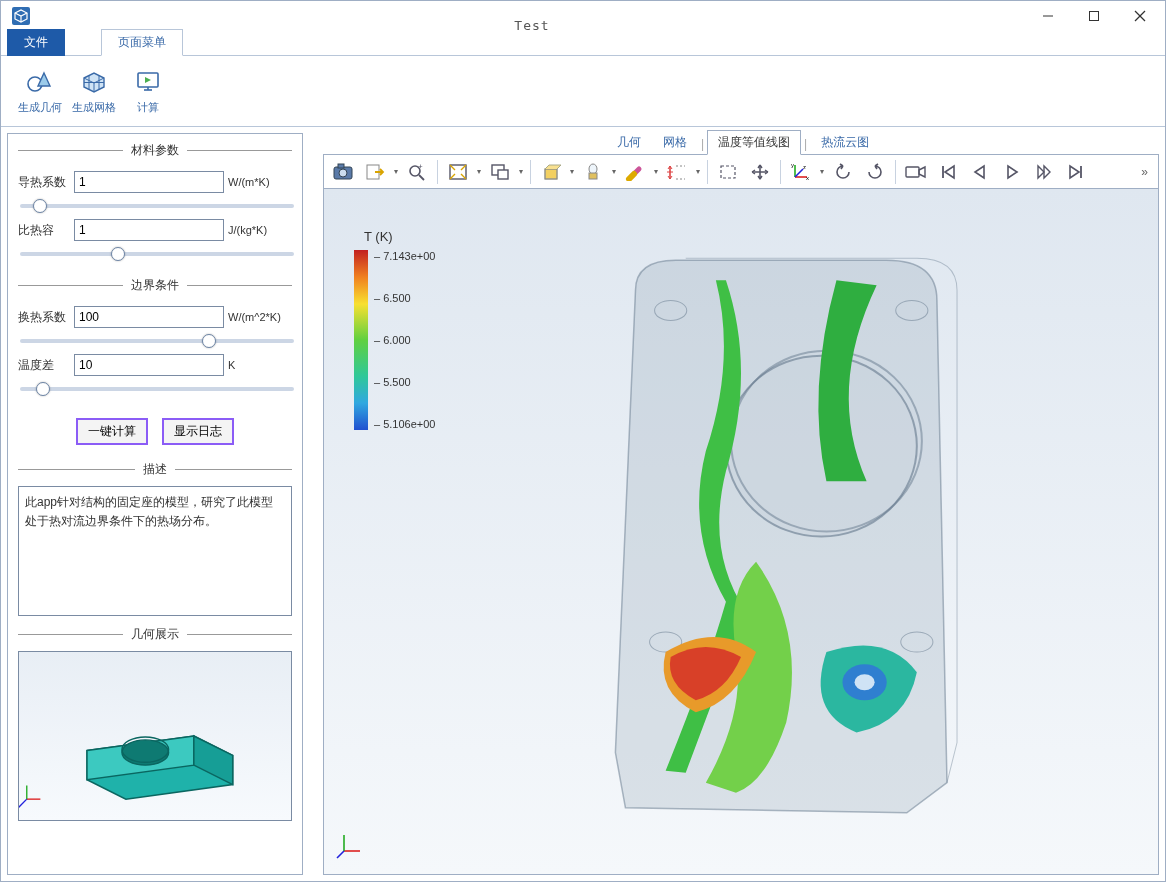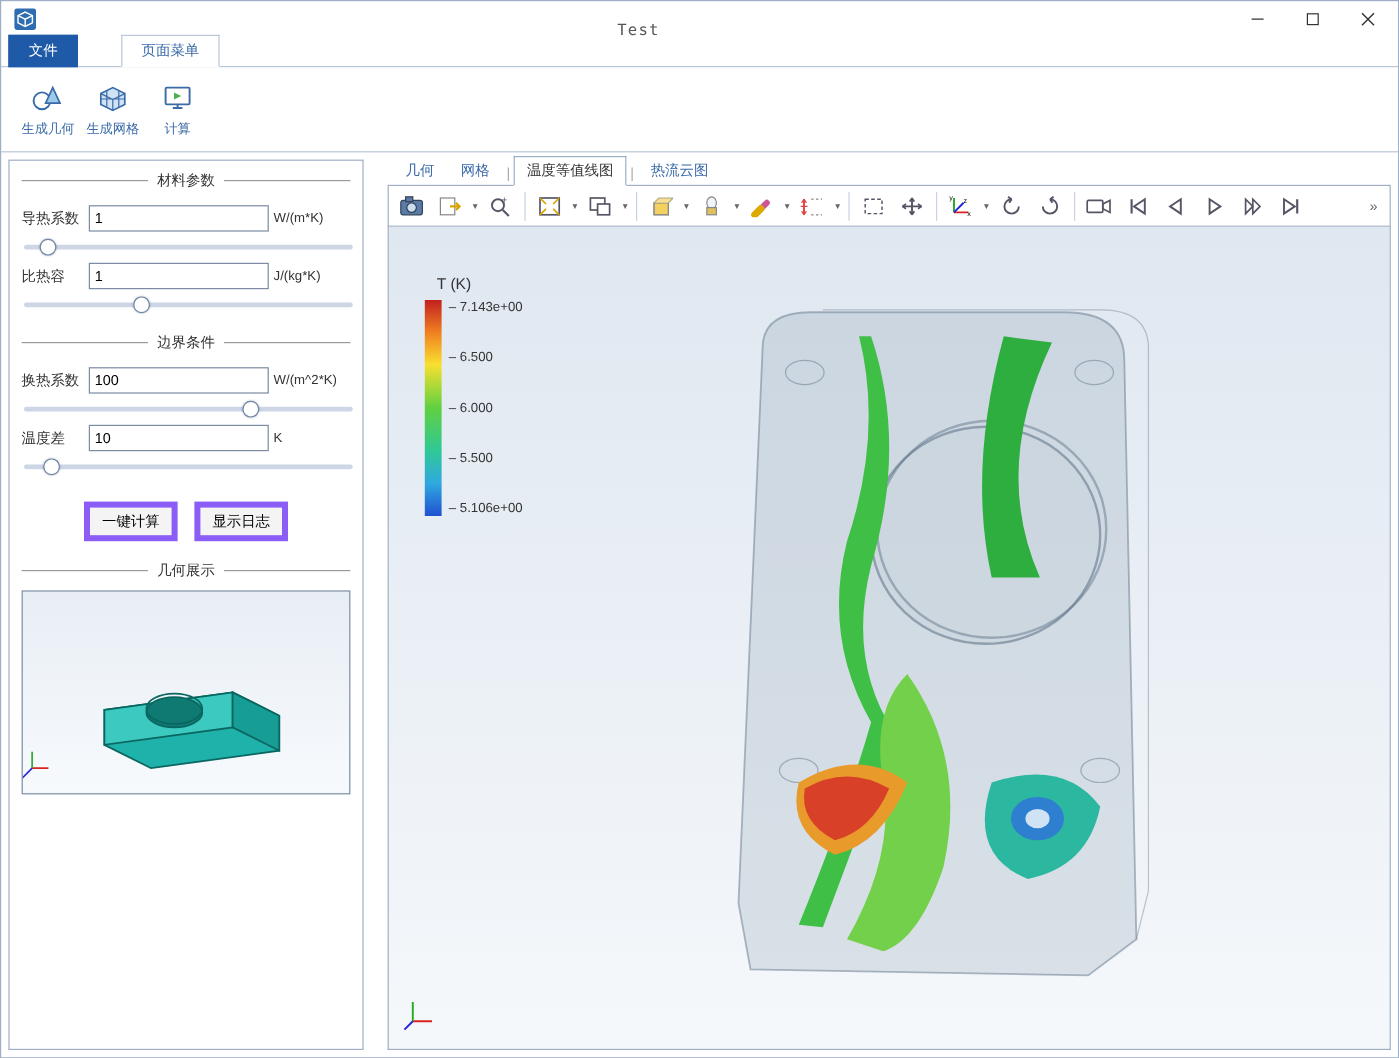--- a/index.html
+++ b/index.html
@@ -29,26 +29,26 @@
   fieldset { border:none; border-top:1px solid #999; margin:0; padding:8px 0 4px; }
   fieldset > legend { text-align:center; padding:0 8px; font-size:12px; color:#333; margin:0 auto;}
   .form-row { display:grid; grid-template-columns:52px 1fr 64px; align-items:center; gap:4px; margin:4px 0;}
   .form-row label { font-size:12px; }
   .form-row input[type=text] { height:22px; border:1px solid #7a8ba3; padding:0 4px; font-size:12px; width:100%;}
   .form-row .unit { font-size:11px; color:#333; }
   .slider { margin:0 0 8px;}
   input[type=range]{ width:100%; height:4px; -webkit-appearance:none; background:#ccd6e5; border-radius:2px; outline:none;}
   input[type=range]::-webkit-slider-thumb{ -webkit-appearance:none; width:14px; height:14px; border-radius:50%; background:#fff; border:1px solid #6d85a6; box-shadow:0 0 2px rgba(0,0,0,.3);}
   .btn-row { display:flex; justify-content:center; gap:14px; margin:6px 0 10px;}
-  .btn { background:#f4f4f4; border:5px solid #8b5cf6; padding:3px 10px; font-size:12px;}
+  .btn { background:#f4f4f4; border:2px solid #8b5cf6; padding:3px 10px; font-size:12px;}
   .desc-box { border:1px solid #7a8ba3; height:130px; padding:6px; font-size:12px; line-height:1.6; overflow:auto;}
   .geom-preview { border:1px solid #7a8ba3; height:170px; position:relative; background:linear-gradient(#e8eef5,#f7fafd);}
 
   .mainview { flex:1; display:flex; flex-direction:column; min-width:0;}
-  .view-tabs { height:22px; display:flex; align-items:flex-end; gap:0; border-bottom:1px solid #9faec4; padding-left:4px;}
+  .view-tabs { height:22px; display:flex; align-items:flex-end; gap:0; border-bottom:1px solid #9faec4; padding-left:4px;justify-content:center;}
   .view-tab { padding:3px 10px; font-size:12px; border:1px solid transparent; color:#3a6aa8; position:relative; top:1px;}
   .view-tab.sep { padding:3px 2px; color:#aaa;}
   .view-tab.active { background:#fff; border:1px solid #9faec4; border-bottom-color:#fff; color:#333;}
   .toolbar { height:34px; border:1px solid #9faec4; border-top:none; display:flex; align-items:center; padding:0 4px; gap:2px; overflow:hidden;}
   .tbtn { width:30px; height:28px; display:flex; align-items:center; justify-content:center; border-radius:2px;}
   .tsep { width:1px; height:24px; background:#c8d2e0; margin:0 3px;}
   .tdrop { width:8px; display:flex; align-items:center; justify-content:center; font-size:8px; color:#666;}
   .viewport { flex:1; border:1px solid #9faec4; border-top:none; position:relative; background:linear-gradient(#dfe7f0,#f5f8fb); overflow:hidden;}
 
   
@@ -171,20 +171,24 @@
           <span class="unit">K</span>
         </div>
         <div class="slider"><input type="range" min="0" max="100" value="6" style=""></div>
       </fieldset>
 
       <div class="btn-row">
         <button class="btn">一键计算</button>
         <button class="btn">显示日志</button>
       </div>
 
+      <fieldset>
+        <legend>描述</legend>
+        <div class="desc-box">此app针对结构的固定座的模型，研究了此模型处于热对流边界条件下的热场分布。</div>
+      </fieldset>
 
       <fieldset style="flex:1; display:flex; flex-direction:column;">
         <legend>几何展示</legend>
         <div class="geom-preview">
           <svg width="100%" height="100%" viewBox="0 0 280 170">
             <g transform="translate(70 30)">
               <polygon points="0,70 110,55 150,75 150,105 40,120 0,100" fill="#1fb2aa" stroke="#0a6660" stroke-width="1.5"></polygon>
               <polygon points="0,70 110,55 110,85 0,100" fill="#3cc9c0" stroke="#0a6660" stroke-width="1.5"></polygon>
               <polygon points="110,55 150,75 150,105 110,85" fill="#169e96" stroke="#0a6660" stroke-width="1.5"></polygon>
               <ellipse cx="60" cy="72" rx="24" ry="13" fill="#0e7a72" stroke="#0a6660" stroke-width="1.5"></ellipse>

